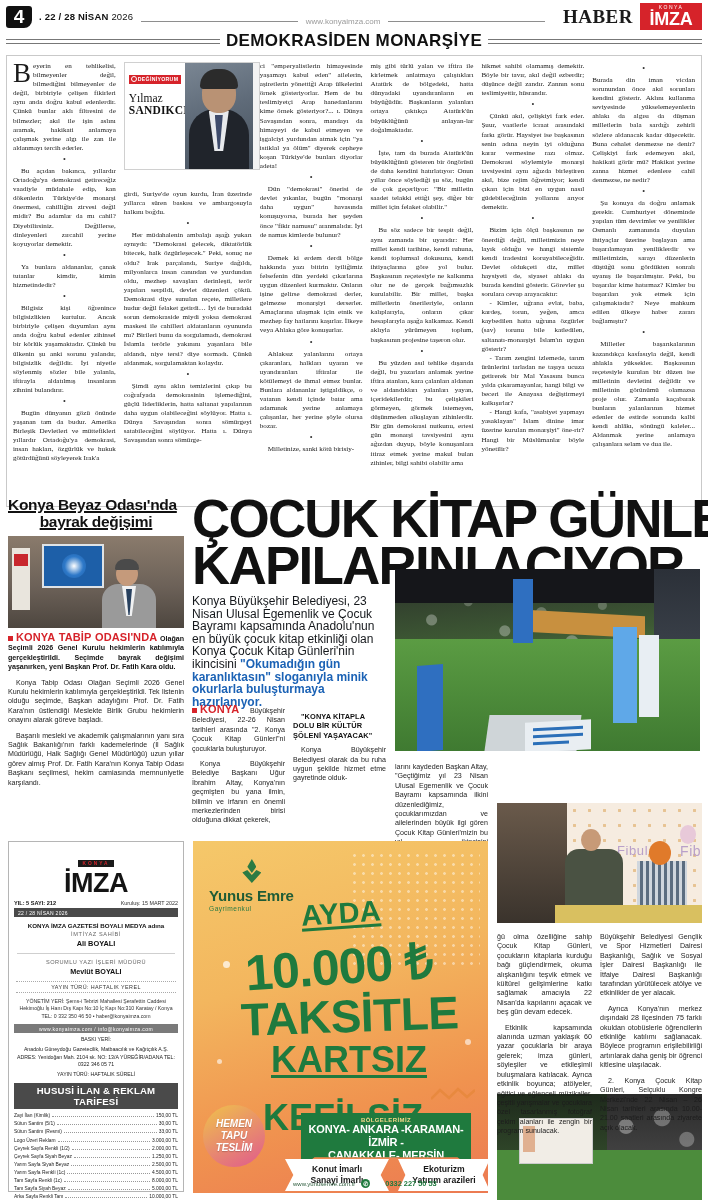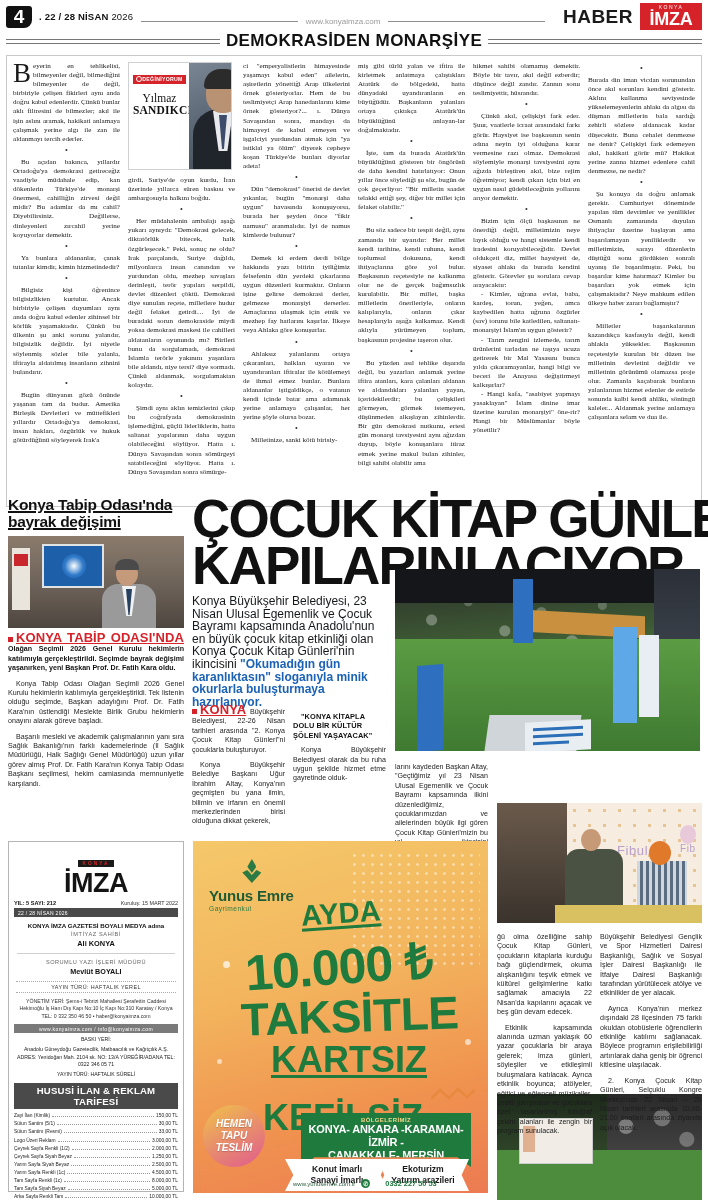--- a/index.html
+++ b/index.html
@@ -24,21 +24,21 @@
     margin-left:7px; color:#111; white-space:nowrap;
   }
   .dateline .dn { font-weight:bold; }
   .dateline .yr { font-weight:normal; }
   .mh-rule { flex:1; height:1px; background:#8e8e8e; margin:0 8px; position:relative; top:5px; }
   .site-url {
     font-family:"Liberation Sans", sans-serif; font-size:8px; color:#9a9a9a;
     white-space:nowrap; position:relative; top:5px;
   }
   .haber-word {
-    font-family:Liberation Sans, sans-serif; font-weight:bold; font-size:19px;
+    font-family:Liberation Serif, serif; font-weight:bold; font-size:19px;
     color:#1a1a1a; letter-spacing:.5px; margin-left:10px;
   }
   .imza-logo {
     margin-left:7px; background:#d6232a; color:#fff; width:62px; height:27px;
     display:flex; flex-direction:column; align-items:center; justify-content:center;
     position:relative; overflow:hidden;
   }
   .imza-logo .konya-top { font-family:"Liberation Sans", sans-serif; font-size:5px; letter-spacing:1.5px; line-height:5px; }
   .imza-logo .imza-word { font-family:"Liberation Sans", sans-serif; font-weight:bold; font-size:18px; line-height:18px; letter-spacing:-.3px; }
   .imza-logo::before { content:""; position:absolute; left:-5px; top:0; width:5px; height:100%; background:#fff; }
@@ -65,22 +65,22 @@
   }
   .ed-col p.first { text-indent:0; }
   .ed-sep { text-align:center; font-size:8px; line-height:8px; color:#333; margin: 3px 0; }
   .dropcap {
     float:left; font-size:27px; line-height:21px; font-weight:normal;
     padding-right:2px; padding-top:1px; font-family:"Liberation Serif", serif;
   }
 
   
   .columnist {
-    width:104px; height:108px; border:1px solid #d0d0d0; margin-bottom:6px;
-    display:flex; background:#f3f3f3; position:relative; overflow:hidden;text-align:center;
+    width:136px; height:108px; border:1px solid #d0d0d0; margin-bottom:20px;
+    display:flex; background:#f3f3f3; position:relative; overflow:hidden;
   }
   .col-left { width:60px; padding:4px 3px 0 4px; background:#fff; }
   .deg-badge {
     background:#d6232a; color:#fff; font-family:"Liberation Sans", sans-serif;
     font-size:5.2px; font-weight:bold; letter-spacing:.3px; padding:1.5px 3px 1.5px 9px;
     display:inline-block; position:relative; margin-bottom:8px; white-space:nowrap;
   }
   .deg-badge::before {
     content:""; position:absolute; left:2.5px; top:50%; transform:translateY(-50%);
     width:4px; height:4px; border-radius:50%; border:1px solid #fff;
@@ -104,21 +104,21 @@
 
   
   .feature { position:absolute; left:0; top:497px; width:708px; }
 
   .kicker-wrap { position:absolute; left:8px; top:0; width:176px; }
   .kicker-line {
     font-family:"Liberation Sans", sans-serif; font-weight:bold; color:#111;
     font-size:15.5px; line-height:16.5px; letter-spacing:-.3px;
     text-decoration: underline; text-decoration-thickness:2px; text-underline-offset:1px;
   }
-  .kicker-line.l2 { text-align:left; }
+  .kicker-line.l2 { text-align:center; }
 
   .kpics { position:absolute; left:8px; top:39px; width:176px; height:92px; overflow:hidden;
            background:linear-gradient(180deg,#7d6e63,#59504a); }
   .kp-wall { position:absolute; inset:0; background:linear-gradient(180deg,#8a7b6c 0%, #6c6158 55%, #4d463f 100%); }
   .kp-screen { position:absolute; left:34px; top:8px; width:62px; height:44px; background:#1d5fa8;
                border:2px solid #dfe3e6; }
   .kp-screen::after{content:"";position:absolute;left:18px;top:8px;width:24px;height:24px;border-radius:50%;
                background:radial-gradient(circle,#fff 0%,#2e79c9 55%,#1d5fa8 100%);}
   .kp-banner { position:absolute; left:4px; top:12px; width:18px; height:62px; background:#e9e5dd; }
   .kp-banner::before{content:"";position:absolute;left:2px;top:6px;width:14px;height:12px;background:#c8272d;}
@@ -127,21 +127,21 @@
   .kp-person-body { position:absolute; left:94px; top:48px; width:54px; height:46px; background:#9a9a9a; border-radius:16px 16px 0 0; }
   .kp-person-shirt{ position:absolute; left:114px; top:50px; width:14px; height:30px; background:#f0f1f2; clip-path: polygon(0 0,100% 0,70% 100%,30% 100%);}
   .kp-person-tie { position:absolute; left:118px; top:53px; width:6px; height:26px; background:#27405e; clip-path: polygon(0 0,100% 0,60% 100%,40% 100%);}
 
   .ktxt { position:absolute; left:8px; top:136px; width:176px; }
   .ktxt p { font-family:"Liberation Sans", sans-serif; font-size:7.1px; line-height:9.4px;
             text-align:justify; color:#1d1d1d; text-indent:8px; }
   .ktxt p.lead { text-indent:0; }
   .ktxt p + p { margin-top:6px; }
   .redsq { display:inline-block; width:5px; height:5px; background:#d6232a; margin-right:3px; position:relative; top:0px;}
-  .bold-red { font-family:"Liberation Sans", sans-serif; font-weight:bold; color:#d6232a; font-size:13px; letter-spacing:.1px;text-decoration:underline;}
+  .bold-red { font-family:"Liberation Sans", sans-serif; font-weight:bold; color:#d6232a; font-size:11px; letter-spacing:.1px;}
   .bold-dark { font-family:"Liberation Sans", sans-serif; font-weight:bold; color:#111; }
 
   
   .big-head { position:absolute; left:192px; top:-2px; width:512px; }
   .bh-line {
     font-family:"Liberation Sans", sans-serif; font-weight:bold;
     font-size:53px; line-height:47px; letter-spacing:-1.8px; color:#111;
     white-space:nowrap;
   }
   .bh-line.l2 { font-size:53px; }
@@ -196,21 +196,21 @@
 
   .photo2 { position:absolute; left:497px; top:803px; width:205px; height:120px;
     background:linear-gradient(180deg,#e6d9c8,#cbbba6); overflow:hidden; }
   .p2-wall { position:absolute; left:70px; top:0; right:0; bottom:0; background:#f6ece0; }
   .p2-dots { position:absolute; left:70px; top:0; right:0; bottom:0;
      background-image: radial-gradient(circle, #e3b97f 1.4px, transparent 1.6px);
      background-size: 15px 15px; opacity:.8;}
   .p2-logo { position:absolute; left:120px; top:40px; font-family:"Liberation Sans", sans-serif;
      font-size:13px; color:#b9a0c9; letter-spacing:.6px;}
   .p2-logo2 { position:absolute; left:183px; top:40px; font-family:"Liberation Sans", sans-serif;
-     font-size:10px; color:#b9a0c9; letter-spacing:.6px;}
+     font-size:14px; color:#b9a0c9; letter-spacing:.6px;}
   .p2-dark { position:absolute; left:0; top:0; width:72px; height:100%;
      background:linear-gradient(180deg,#6a5a4b,#3a332c);}
   .p2-man-h { position:absolute; left:84px; top:26px; width:20px; height:22px; border-radius:50%; background:#c79a77;}
   .p2-man-b { position:absolute; left:68px; top:46px; width:58px; height:74px; background:#4a5243; border-radius:14px 14px 0 0;}
   .p2-w-h { position:absolute; left:152px; top:38px; width:22px; height:24px; border-radius:50%; background:#e07a2a;}
   .p2-w-b { position:absolute; left:140px; top:58px; width:50px; height:62px;
      background:repeating-linear-gradient(90deg,#cfd6dd 0 3px,#5b6d80 3px 6px);}
   .p2-table { position:absolute; left:58px; bottom:0; width:148px; height:18px; background:#d9c060;}
   .p2-balloon{ position:absolute; right:6px; top:22px; width:16px; height:19px; border-radius:50%; background:#e8c9d9;}
 
@@ -304,21 +304,21 @@
      padding:4px 6px 5px 6px; text-align:center;
      clip-path: polygon(0 0,100% 0,100% 100%, 92% 82%, 8% 82%, 0 100%); }
   .ad-ribbon .rb-t { font-family:"Liberation Sans", sans-serif; font-weight:bold; font-size:6px;
      color:#f6d98a; letter-spacing:.4px; }
   .ad-ribbon .rb-l { font-family:"Liberation Sans", sans-serif; font-weight:bold; font-size:11px;
      color:#fff; letter-spacing:-.2px; line-height:13px; }
   .ad-tag { position:absolute; background:#fff; padding:5px 10px; text-align:center;
      font-family:"Liberation Sans", sans-serif; font-weight:bold; font-size:8.6px; color:#1a1a1a;
      line-height:11px; clip-path: polygon(0 0,100% 0,92% 50%,100% 100%,0 100%,8% 50%); }
   .ad-tag.t1 { left:92px; top:318px; width:104px; }
-  .ad-tag.t2 { left:184px; top:318px; width:92px;text-align:center; }
+  .ad-tag.t2 { left:205px; top:318px; width:92px;text-align:center; }
   .ad-foot { position:absolute; left:100px; bottom:5px; display:flex; align-items:center; gap:6px; }
   .ad-foot .url { font-family:"Liberation Sans", sans-serif; font-size:6px; color:#2b5a3b; }
   .ad-foot .ph { font-family:"Liberation Sans", sans-serif; font-size:7.4px; color:#1f7a3e;
      font-weight:bold; display:flex; align-items:center; gap:15px;}
   .ph-ic { width:9px; height:9px; border-radius:50%; background:#1f7a3e; color:#fff; font-size:6px;
      display:flex; align-items:center; justify-content:center;}
   .ad-zig { position:absolute; left:238px; top:246px; width:44px; height:14px; }
   .ad-sm1 { position:absolute; left:30px; top:120px; width:7px; height:7px; background:#fff; opacity:.7; border-radius:50%;}
   .ad-sm2 { position:absolute; left:272px; top:198px; width:6px; height:6px; background:#fff; opacity:.6; border-radius:50%;}
   .ad-sm3 { position:absolute; left:24px; top:218px; width:5px; height:5px; background:#fff; opacity:.6; border-radius:50%;}
@@ -427,21 +427,21 @@
       <div class="ed-sep">•</div>
       <p>Şu konuya da doğru anlamak gerekir. Cumhuriyet döneminde yapılan tüm devrimler ve yenilikler Osmanlı zamanında duyulan ihtiyaçlar üzerine başlayan ama başarılamayan yeniliklerdir ve milletimizin, sarayı düzenlerin düştüğü sonu gördükten sonralı uyanış ile başarılmıştır. Peki, bu başarılar kime hatırmaz? Kimler bu başarıları yok etmek için çalışmaktadır? Neye mahkum edilen ülkeye haber zararı bağlamıştır?</p>
       <div class="ed-sep">•</div>
       <p>Milletler başarıkalarının kazandıkça kasfasıyla değil, kendi ahlakla yüksekler. Başkasının reçetesiyle kurulan bir düzen ise milletinin devletini değildir ve milletinin görünümü olamazsa proje olur. Zamanla kaçabarak bunların yalanlarının hizmet edenler de estirde sonunda kalbi kendi ahlâkı, sönüngü kaleler... Aldanmak yerine anlamaya çalışanlara selam ve dua ile.</p>
     </div>
   </div>
 
   <div class="feature">
 
     <div class="kicker-wrap">
-      <div class="kicker-line">Konya Tabip Odası'nda</div>
+      <div class="kicker-line">Konya Beyaz Odası'nda</div>
       <div class="kicker-line l2">bayrak değişimi</div>
     </div>
 
     <div class="kpics">
       <div class="kp-wall"></div>
       <div class="kp-banner"></div>
       <div class="kp-screen"></div>
       <div class="kp-person-body"></div>
       <div class="kp-person-shirt"></div>
       <div class="kp-person-tie"></div>
@@ -547,21 +547,21 @@
       <div class="imp-imza">İMZA</div>
     </div>
     <div class="imp-row">
       <span class="imp-yil">YIL: 5 SAYI: 212</span>
       <span class="imp-kur">Kuruluş: 15 MART 2022</span>
     </div>
     <div class="imp-dateband">22 / 28 NİSAN 2026</div>
 
     <div class="imp-c imp-t1">KONYA İMZA GAZETESİ BOYALI MEDYA adına</div>
     <div class="imp-c imp-t2">İMTİYAZ SAHİBİ</div>
-    <div class="imp-c imp-t3">Ali KONYA</div>
+    <div class="imp-c imp-t3">Ali BOYALI</div>
     <div class="imp-div"></div>
     <div class="imp-c imp-t4">SORUMLU YAZI İŞLERİ MÜDÜRÜ</div>
     <div class="imp-c imp-t5">Mevlüt BOYALI</div>
     <div class="imp-band2">YAYIN TÜRÜ: HAFTALIK YEREL</div>
     <div class="imp-addr">YÖNETİM YERİ: Şems-i Tebrizi Mahallesi Şerafettin Caddesi Hekimoğlu İş Hanı Dış Kapı No:10 İç Kapı No:310 Karatay / Konya TEL: 0 332 350 46 50 • haber@konyaimza.com</div>
     <div class="imp-urlband">www.konyaimza.com  /  info@konyaimza.com</div>
     <div class="imp-basko">BASKI YERİ:</div>
     <div class="imp-basko">Anadolu Güneydoğu Gazetecilik, Matbaacılık ve Kağıtçılık A.Ş. ADRES: Yenidoğan Mah. 2104 sk. NO: 13/A  YÜREĞİR/ADANA TEL: 0322 346 05 71</div>
     <div class="imp-basko">YAYIN TÜRÜ: HAFTALIK SÜRELİ</div>
 

